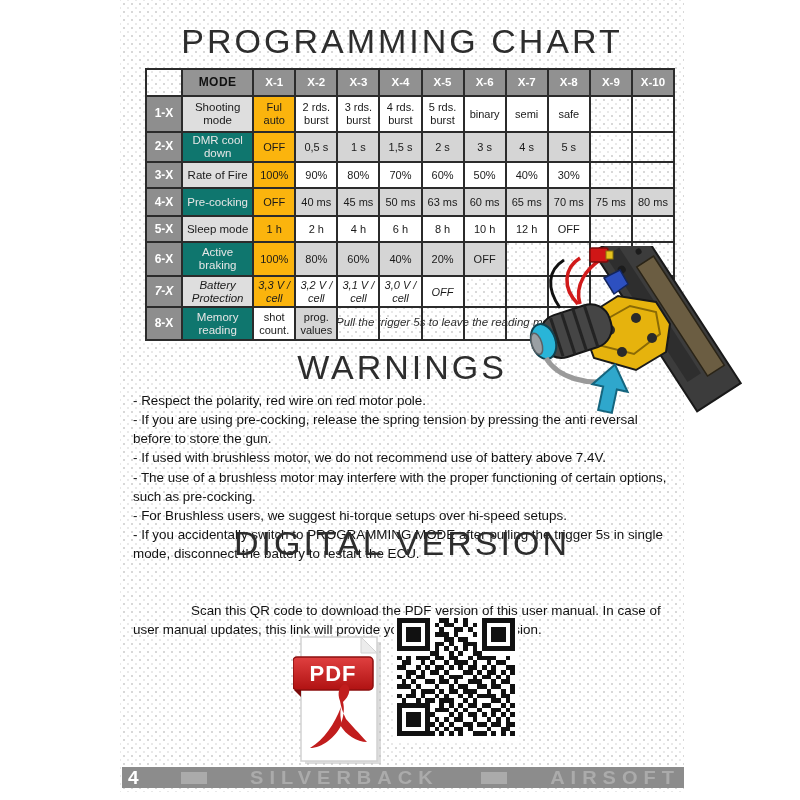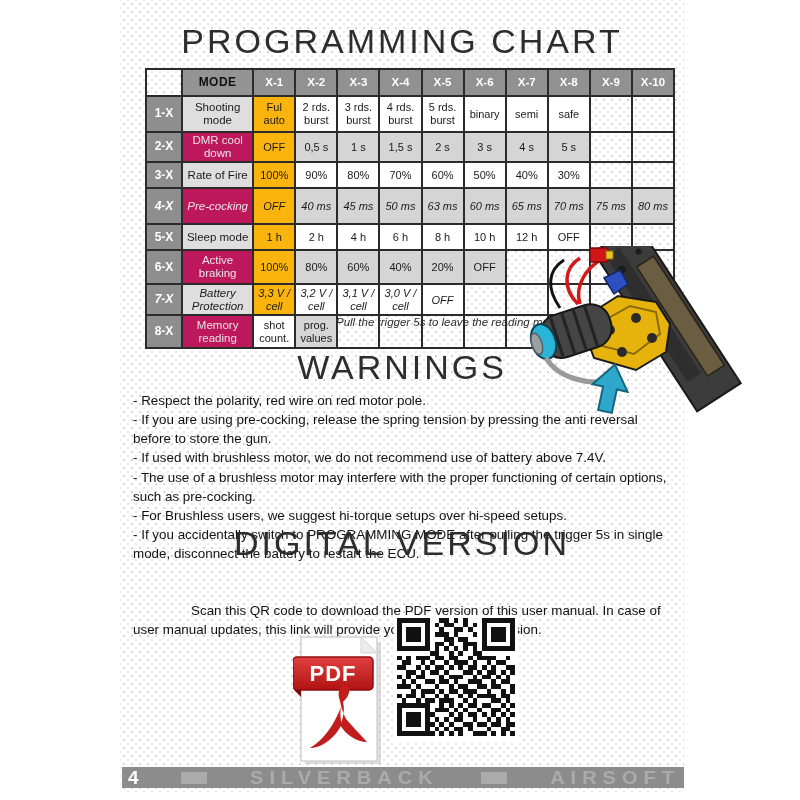--- a/index.html
+++ b/index.html
@@ -31,21 +31,21 @@
   }
   table.prog td {
     border:2px solid #2b2b2b; text-align:center; vertical-align:middle;
     padding:1px 1px; overflow:hidden;
   }
   td.empty { border:none; background:transparent; }
   td.hdr-mode   { background:#949494; color:#111; font-weight:bold; font-size:12px; letter-spacing:.5px; }
   td.hdr-x      { background:#919191; color:#fff; font-weight:bold; font-size:11.5px; }
   td.row-id     { background:#8e8e8e; color:#fff; font-weight:bold; font-size:12px; }
   td.label-light{ background:#dedede; color:#1a1a1a; font-size:11.5px; }
-  td.label-dark { background:#be185d; color:#e6e6e6; font-size:11.5px;margin-left:32px; }
+  td.label-dark { background:#0f766e; color:#e6e6e6; font-size:11.5px;margin-left:32px; }
   td.bg-yellow  { background:#fbb40d; color:#1a1a1a; }
   td.bg-white   { background:#ffffff; color:#1a1a1a; }
   td.bg-gray    { background:#d5d5d5; color:#1a1a1a; }
 
   .trigger-note {
     position:absolute; left:336px; top:316px; white-space:nowrap;
     font-style:italic; font-size:11.5px; color:#2e2e2e;
   }
 
   
@@ -152,21 +152,21 @@
           <td class="bg-white">90%</td>
           <td class="bg-white">80%</td>
           <td class="bg-white">70%</td>
           <td class="bg-white">60%</td>
           <td class="bg-white">50%</td>
           <td class="bg-white">40%</td>
           <td class="bg-white">30%</td>
           <td class="empty"></td>
           <td class="empty"></td>
         </tr>
-        <tr style="height: 36px; font-style: italic;">
+        <tr style="height: 28px;">
           <td class="row-id">4-X</td>
           <td class="label-dark">Pre-cocking</td>
           <td class="bg-yellow">OFF</td>
           <td class="bg-gray">40 ms</td>
           <td class="bg-gray">45 ms</td>
           <td class="bg-gray">50 ms</td>
           <td class="bg-gray">63 ms</td>
           <td class="bg-gray">60 ms</td>
           <td class="bg-gray">65 ms</td>
           <td class="bg-gray">70 ms</td>

